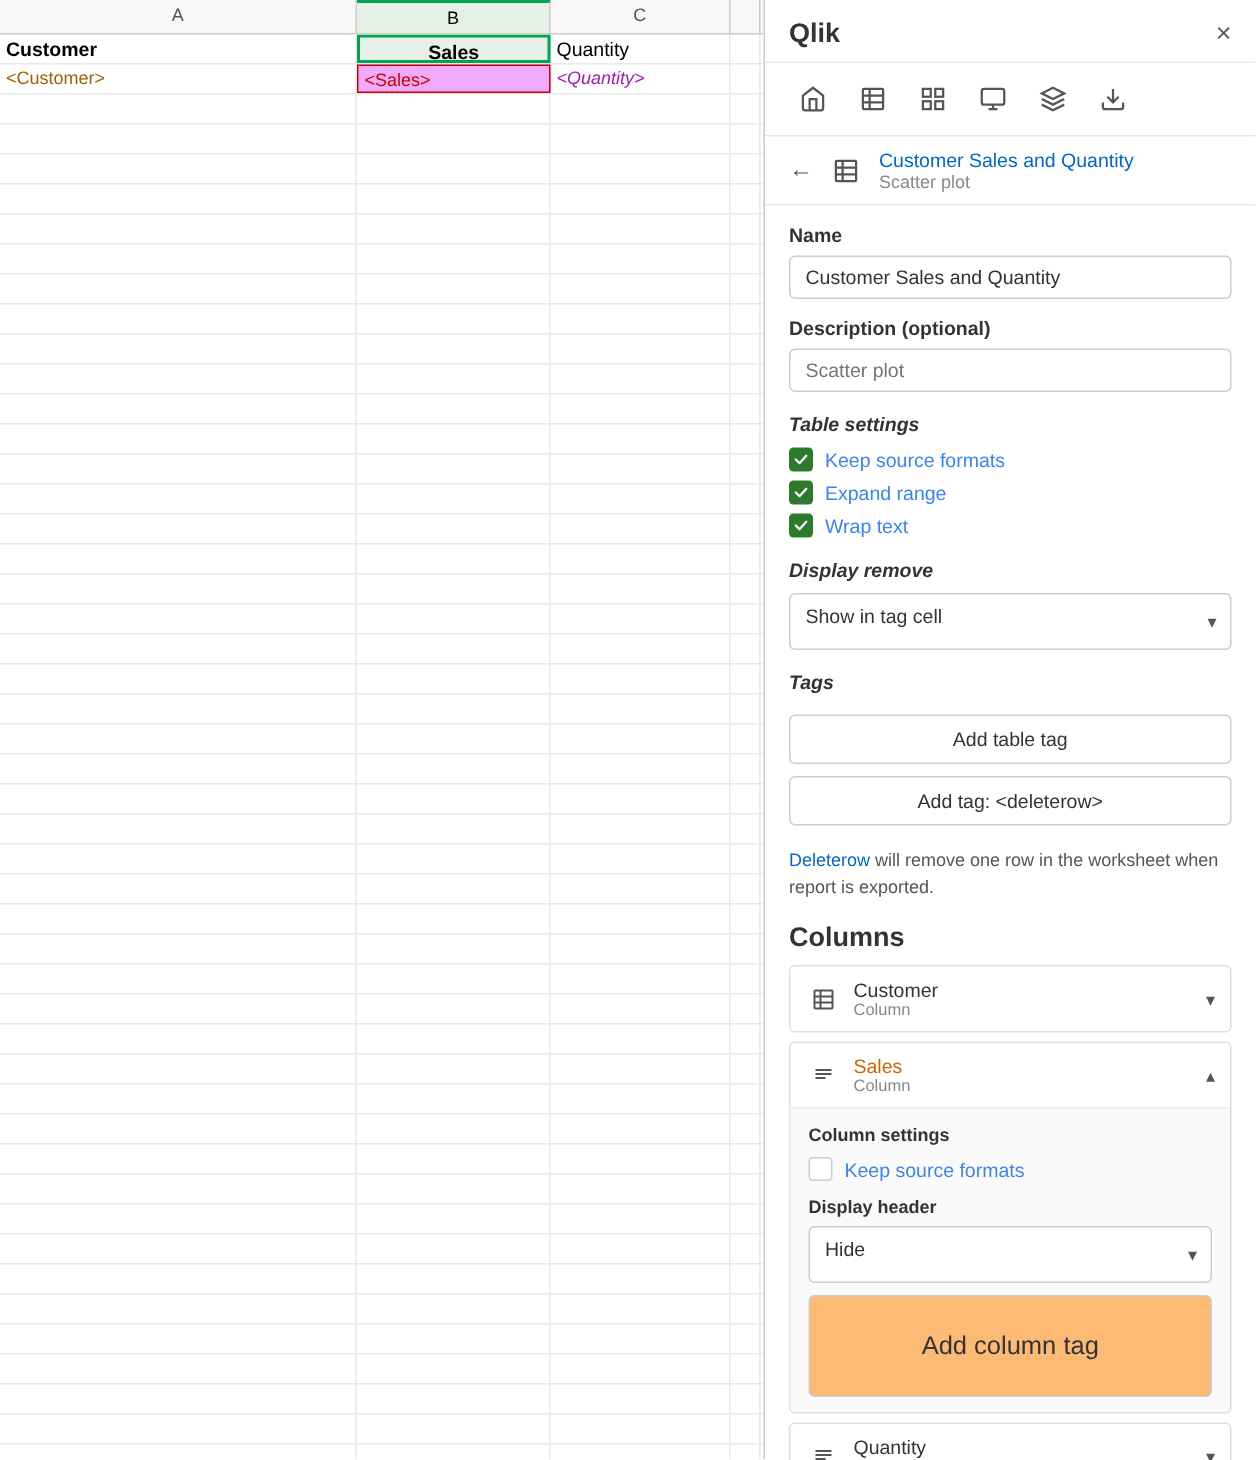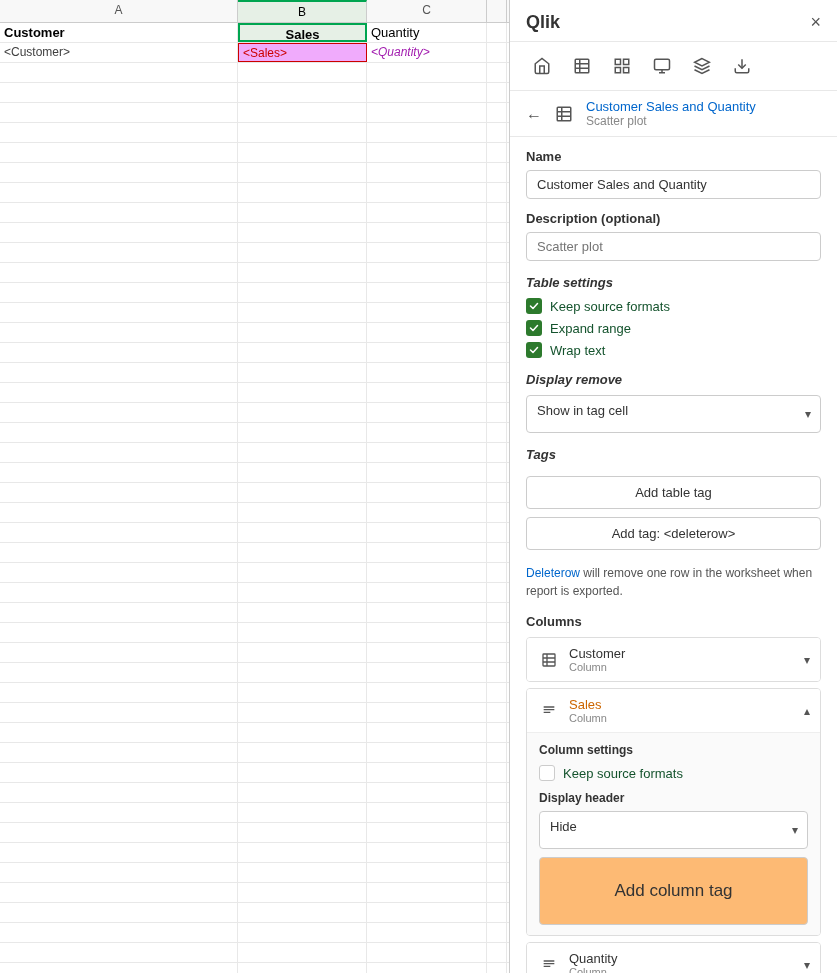--- a/index.html
+++ b/index.html
@@ -18,21 +18,21 @@
     .data-row { display: flex; border-bottom: 1px solid #e8e8e8; height: 20px; }
     .cell { border-right: 1px solid #e8e8e8; padding: 2px 4px; font-size: 12px; overflow: hidden; white-space: nowrap; }
     .cell-a { width: 238px; color: #000; }
     .cell-b { width: 129px; }
     .cell-c { width: 120px; color: #000; }
     .cell-scroll { width: 20px; }
     .header-row { height: 20px; }
     .header-row .cell-a { font-weight: 600; font-size: 13px; }
     .header-row .cell-b { background: #e6f0e6; border: 2px solid #00a550; font-weight: 700; color: #000; font-size: 13px; text-align: center; }
     .header-row .cell-c { font-size: 13px; font-weight: 400; }
-    .data-row-1 .cell-a { color: #404040; font-size: 12px; }
+    .data-row-1 .cell-a { color: #a16207; font-size: 12px; }
     .data-row-1 .cell-b { background: #f0abfc; border: 1px solid #cc0000; color: #cc0000; font-size: 12px; text-align: left; }
     .data-row-1 .cell-c { color: #a21caf; font-size: 12px; font-style: italic; }
 
     
     .panel { flex: 1; height: 100%; display: flex; flex-direction: column; background: #fff; overflow: hidden; }
 
     .panel-topbar { display: flex; align-items: center; justify-content: space-between; padding: 12px 16px 8px; border-bottom: 1px solid #e8e8e8; }
     .panel-title-text { font-size: 18px; font-weight: 600; color: #333; }
     .close-btn { cursor: pointer; font-size: 18px; color: #555; background: none; border: none; }
 
@@ -53,34 +53,34 @@
 
     .text-input { width: 100%; border: 1px solid #ccc; border-radius: 4px; padding: 6px 10px; font-size: 13px; color: #333; outline: none; }
     .text-input.placeholder-style { color: #aaa; }
 
     .section-label { font-size: 13px; font-weight: 600; color: #333; margin: 14px 0 8px; font-style: italic; }
 
     .checkbox-row { display: flex; align-items: center; gap: 8px; margin-bottom: 6px; }
     .checkbox-green { width: 16px; height: 16px; background: #2d7a2d; border-radius: 3px; display: flex; align-items: center; justify-content: center; flex-shrink: 0; cursor: pointer; }
     .checkbox-green svg { width: 10px; height: 10px; }
     .checkbox-empty { width: 16px; height: 16px; background: #fff; border: 1px solid #ccc; border-radius: 3px; flex-shrink: 0; cursor: pointer; }
-    .checkbox-label { font-size: 13px; color: #14532d; }
+    .checkbox-label { font-size: 13px; color: #3b82f6; }
 
     .select-wrapper { position: relative; }
     .select-field { width: 100%; border: 1px solid #ccc; border-radius: 4px; padding: 7px 30px 14px 10px; font-size: 13px; color: #333; background: #fff; appearance: none; cursor: pointer; outline: none; }
     .select-arrow { position: absolute; right: 10px; top: 50%; transform: translateY(-50%); pointer-events: none; color: #555; font-size: 12px; }
 
     .tags-section { margin-top: 14px; }
     .add-tag-btn { width: 100%; border: 1px solid #ccc; border-radius: 4px; padding: 8px; font-size: 13px; color: #333; background: #fff; cursor: pointer; text-align: center; margin-bottom: 8px; }
 
     .deleterow-info { font-size: 12px; color: #555; margin-top: 6px; line-height: 1.5; }
     .deleterow-info span.link-style { color: #0066cc; }
 
     .columns-section { margin-top: 14px; }
-    .columns-label { font-size: 13px; font-weight: 600; color: #333; margin-bottom: 8px; }
+    .columns-label { font-size: 18px; font-weight: 600; color: #333; margin-bottom: 8px; }
 
     .column-item { border: 1px solid #ddd; border-radius: 4px; margin-bottom: 6px; overflow: hidden; }
     .column-header { display: flex; align-items: center; padding: 8px 10px; cursor: pointer; background: #fff; gap: 8px; }
     .col-icon { width: 24px; height: 24px; display: flex; align-items: center; justify-content: center; color: #555; flex-shrink: 0; }
     .col-info { flex: 1; }
     .col-name { font-size: 13px; font-weight: 500; color: #333; }
     .col-type { font-size: 11px; color: #888; }
     .col-arrow { font-size: 12px; color: #555; }
     .col-name-orange { color: #cc6600; }
 

